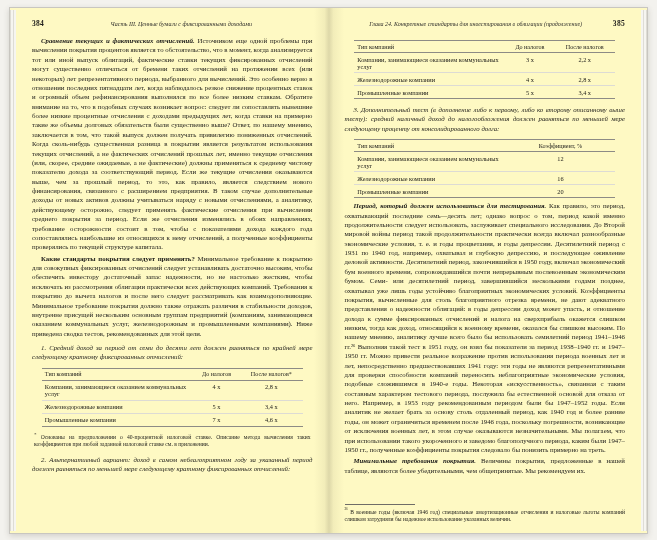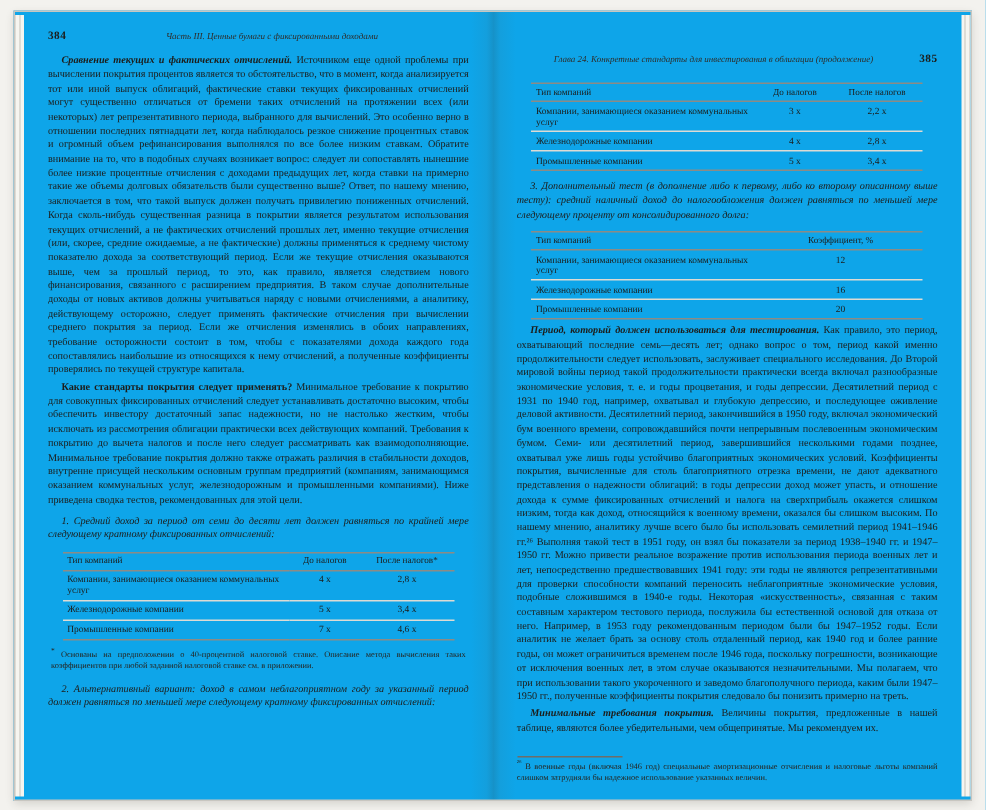--- a/index.html
+++ b/index.html
@@ -6,40 +6,40 @@
     html, body { width: 657px; height: 540px; }
     body {
       font-family: "Liberation Serif", "DejaVu Serif", serif;
       background: #f3f2ee;
       color: #1d1c19;
       overflow: hidden;
     }
     .stage { position: relative; width: 657px; height: 540px; background: #f3f2ee; }
     .spread {
       position: absolute; left: 9px; top: 7px; width: 639px; height: 527px;
-      background: #0ea5e9; border: 1px solid #c8c6c0;
+      background: #fef9c3; border: 1px solid #c8c6c0;
       box-shadow: 0 2px 6px rgba(60,55,45,.18);
       display: flex;
       align-items: center;
     }
     .page-edge { position: absolute; top: 2px; bottom: 2px; width: 6px; pointer-events: none; }
     .page-edge.left-edge  { left: 0;  background: repeating-linear-gradient(90deg, #dedcd5 0 1px, #f6f5f0 1px 3px); }
     .page-edge.right-edge { right: 0; background: repeating-linear-gradient(90deg, #f6f5f0 0 2px, #dedcd5 2px 3px); }
     .gutter {
       position: absolute; left: 50%; top: 0; bottom: 0; width: 30px; transform: translateX(-50%);
       background: linear-gradient(90deg, rgba(90,80,60,0) 0%, rgba(90,80,60,.07) 35%, rgba(60,52,40,.17) 50%, rgba(90,80,60,.07) 65%, rgba(90,80,60,0) 100%);
       pointer-events: none; z-index: 3;
     }
     .page { width: 50%; height: 100%; position: relative; }
     .page-inner {
       display: flex; flex-direction: column;
       height: 100%; overflow: hidden;
       padding: 11px 16px 9px 22px;
     }
-    .page.pr .page-inner { padding: 26px 22px 9px 16px; }
+    .page.pr .page-inner { padding: 11px 22px 9px 16px; }
     .running-header { display: flex; align-items: baseline; gap: 6px; margin-bottom: 8px; }
     .pagenum { font-weight: bold; font-size: 7.5px; letter-spacing: .3px; }
     .rh-title { flex: 1; text-align: center; font-style: italic; font-size: 6px; color: #2e2d2a; white-space: nowrap; overflow: hidden; }
     p.body { font-size: 6.8px; line-height: 1.38; text-align: justify; text-indent: 9px; margin-bottom: 2px; }
     .lead { font-weight: bold; font-style: italic; }
     .lead-bold { font-weight: bold; }
     p.item { font-size: 6.8px; line-height: 1.38; text-align: justify; text-indent: 9px; font-style: italic; margin: 3px 0 2px; }
     table.btable { width: 93%; margin: 4px auto 3px; border-collapse: collapse; font-size: 6.3px; }
     .btable th { font-weight: normal; font-size: 6.1px; text-align: center; padding: 2.5px 3px; border-top: 1px solid #8d8b85; border-bottom: 1px solid #8d8b85; }
     .btable th.c1 { text-align: left; width: 58%; }

